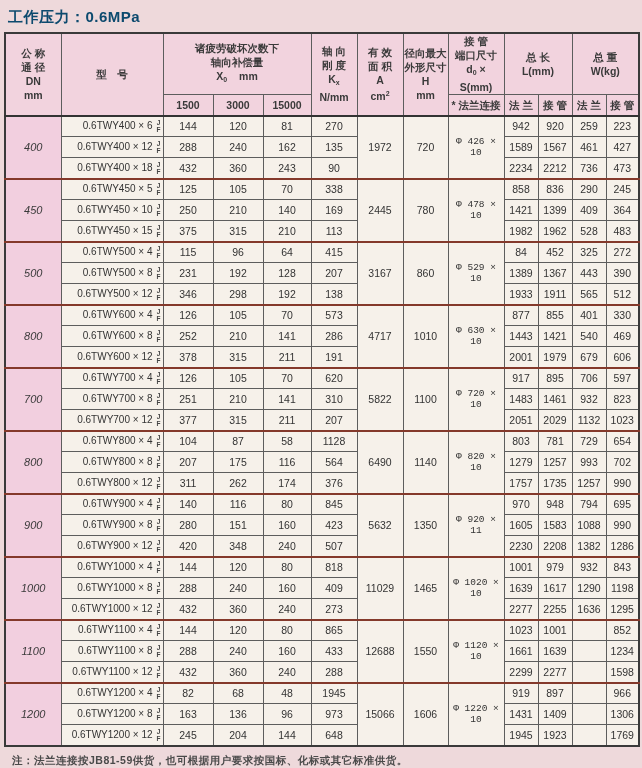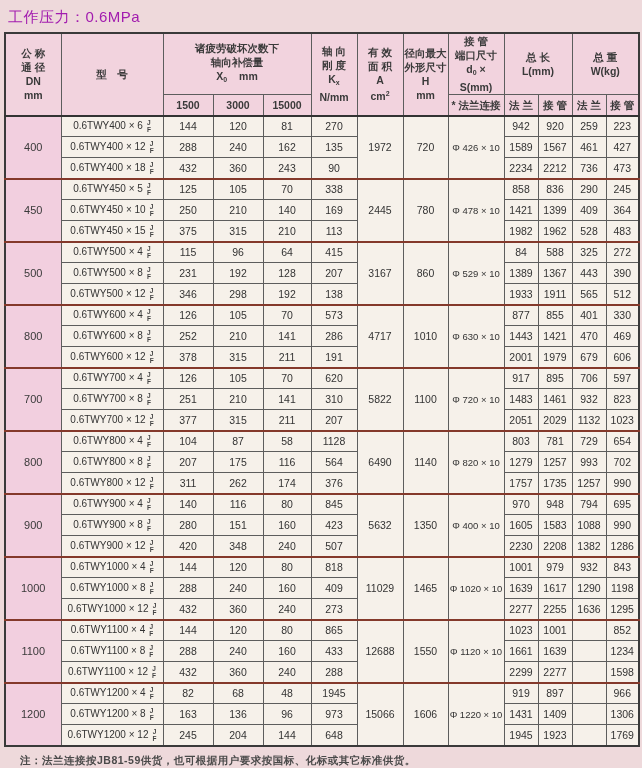--- a/index.html
+++ b/index.html
@@ -7,21 +7,21 @@
   body {
     background:#eed9db;
     font-family:"Liberation Sans","DejaVu Sans",sans-serif;
     color:#2e2e2e;
     overflow:hidden;
   }
   .titlebar {
     display:flex; justify-content:space-between; align-items:flex-end;
     padding:8px 8px 5px 8px;
   }
-  .titlebar .t { font-size:15px; font-weight:normal; color:#a21caf; letter-spacing:0.5px; }
+  .titlebar .t { font-size:15px; font-weight:bold; color:#0c4a6e; letter-spacing:0.5px; }
   table {
     border-collapse:collapse; table-layout:fixed;
     margin:0 4px; width:634px;
     background:#f6f1ea;
     border:2px solid #3a3a3a;
   }
   th, td {
     border:1px solid #5d5d5d;
     text-align:center; vertical-align:middle;
     font-size:10.5px; color:#333;
@@ -36,30 +36,30 @@
   thead tr.r1 { height:47px; }
   thead tr.r2 { height:21px; }
   thead { border-bottom:2px solid #333; }
   .pre { white-space:pre-line; }
   sub { font-size:7px; vertical-align:-2px; }
   sup { font-size:7px; vertical-align:4px; }
   .sp { display:inline-block; width:12px; }
   tbody tr { height:21px; }
   tbody td { background:#f6f1ea; line-height:12px; }
   tbody td.dn-col {
-    background:#f2cfdf; font-size:11px; color:#3a3a3a;
+    background:#f2cfdf; font-size:11px; color:#3a3a3a;font-style:italic;
   }
   tbody td.model-col { font-size:10px; padding:0 2px; }
-  .model-wrap { display:flex; align-items:center; justify-content:center; gap:4px; }
+  .model-wrap { display:flex; align-items:center; justify-content:flex-end; gap:4px; }
   .jf { display:inline-flex; flex-direction:column; font-size:6.5px; line-height:1.1; font-weight:bold; color:#444; }
-  tbody td.d-col { font-size:9.5px; line-height:11px; }
+  tbody td.d-col { font-size:9.5px; line-height:11px;font-family:Liberation Mono, monospace; }
   tbody tr.group-start td { border-top:2px solid #84392b; }
   tbody tr:first-child td { border-top:none; }
   .footnote {
-    padding:7px 6px 0 20px;
+    padding:7px 6px 0 12px;
     font-size:10.5px; font-weight:bold; color:#4a4a4a;
     letter-spacing:0.5px;
   }
 </style>
 </head>
 <body>
 
 <div class="titlebar">
   <span class="t">工作压力：0.6MPa</span>
 </div>
@@ -274,21 +274,21 @@
           </span>
         </td>
         <td>115</td>
         <td>96</td>
         <td>64</td>
         <td>415</td>
         <td rowspan="3">3167</td>
         <td rowspan="3">860</td>
         <td class="d-col" rowspan="3">Φ 529 × 10</td>
         <td>84</td>
-        <td>588</td>
+        <td>452</td>
         <td>325</td>
         <td>272</td>
       </tr>
       <tr>
         <td class="model-col">
           <span class="model-wrap">
             <span>0.6TWY500 × 8</span>
             <span class="jf">
               <span>J</span>
               <span>F</span>
@@ -355,21 +355,21 @@
               <span>F</span>
             </span>
           </span>
         </td>
         <td>252</td>
         <td>210</td>
         <td>141</td>
         <td>286</td>
         <td>1443</td>
         <td>1421</td>
-        <td>470</td>
+        <td>540</td>
         <td>469</td>
       </tr>
       <tr>
         <td class="model-col">
           <span class="model-wrap">
             <span>0.6TWY600 × 12</span>
             <span class="jf">
               <span>J</span>
               <span>F</span>
             </span>
@@ -516,21 +516,21 @@
               <span>F</span>
             </span>
           </span>
         </td>
         <td>140</td>
         <td>116</td>
         <td>80</td>
         <td>845</td>
         <td rowspan="3">5632</td>
         <td rowspan="3">1350</td>
-        <td class="d-col" rowspan="3">Φ 400 × 10</td>
+        <td class="d-col" rowspan="3">Φ 920 × 11</td>
         <td>970</td>
         <td>948</td>
         <td>794</td>
         <td>695</td>
       </tr>
       <tr>
         <td class="model-col">
           <span class="model-wrap">
             <span>0.6TWY900 × 8</span>
             <span class="jf">

